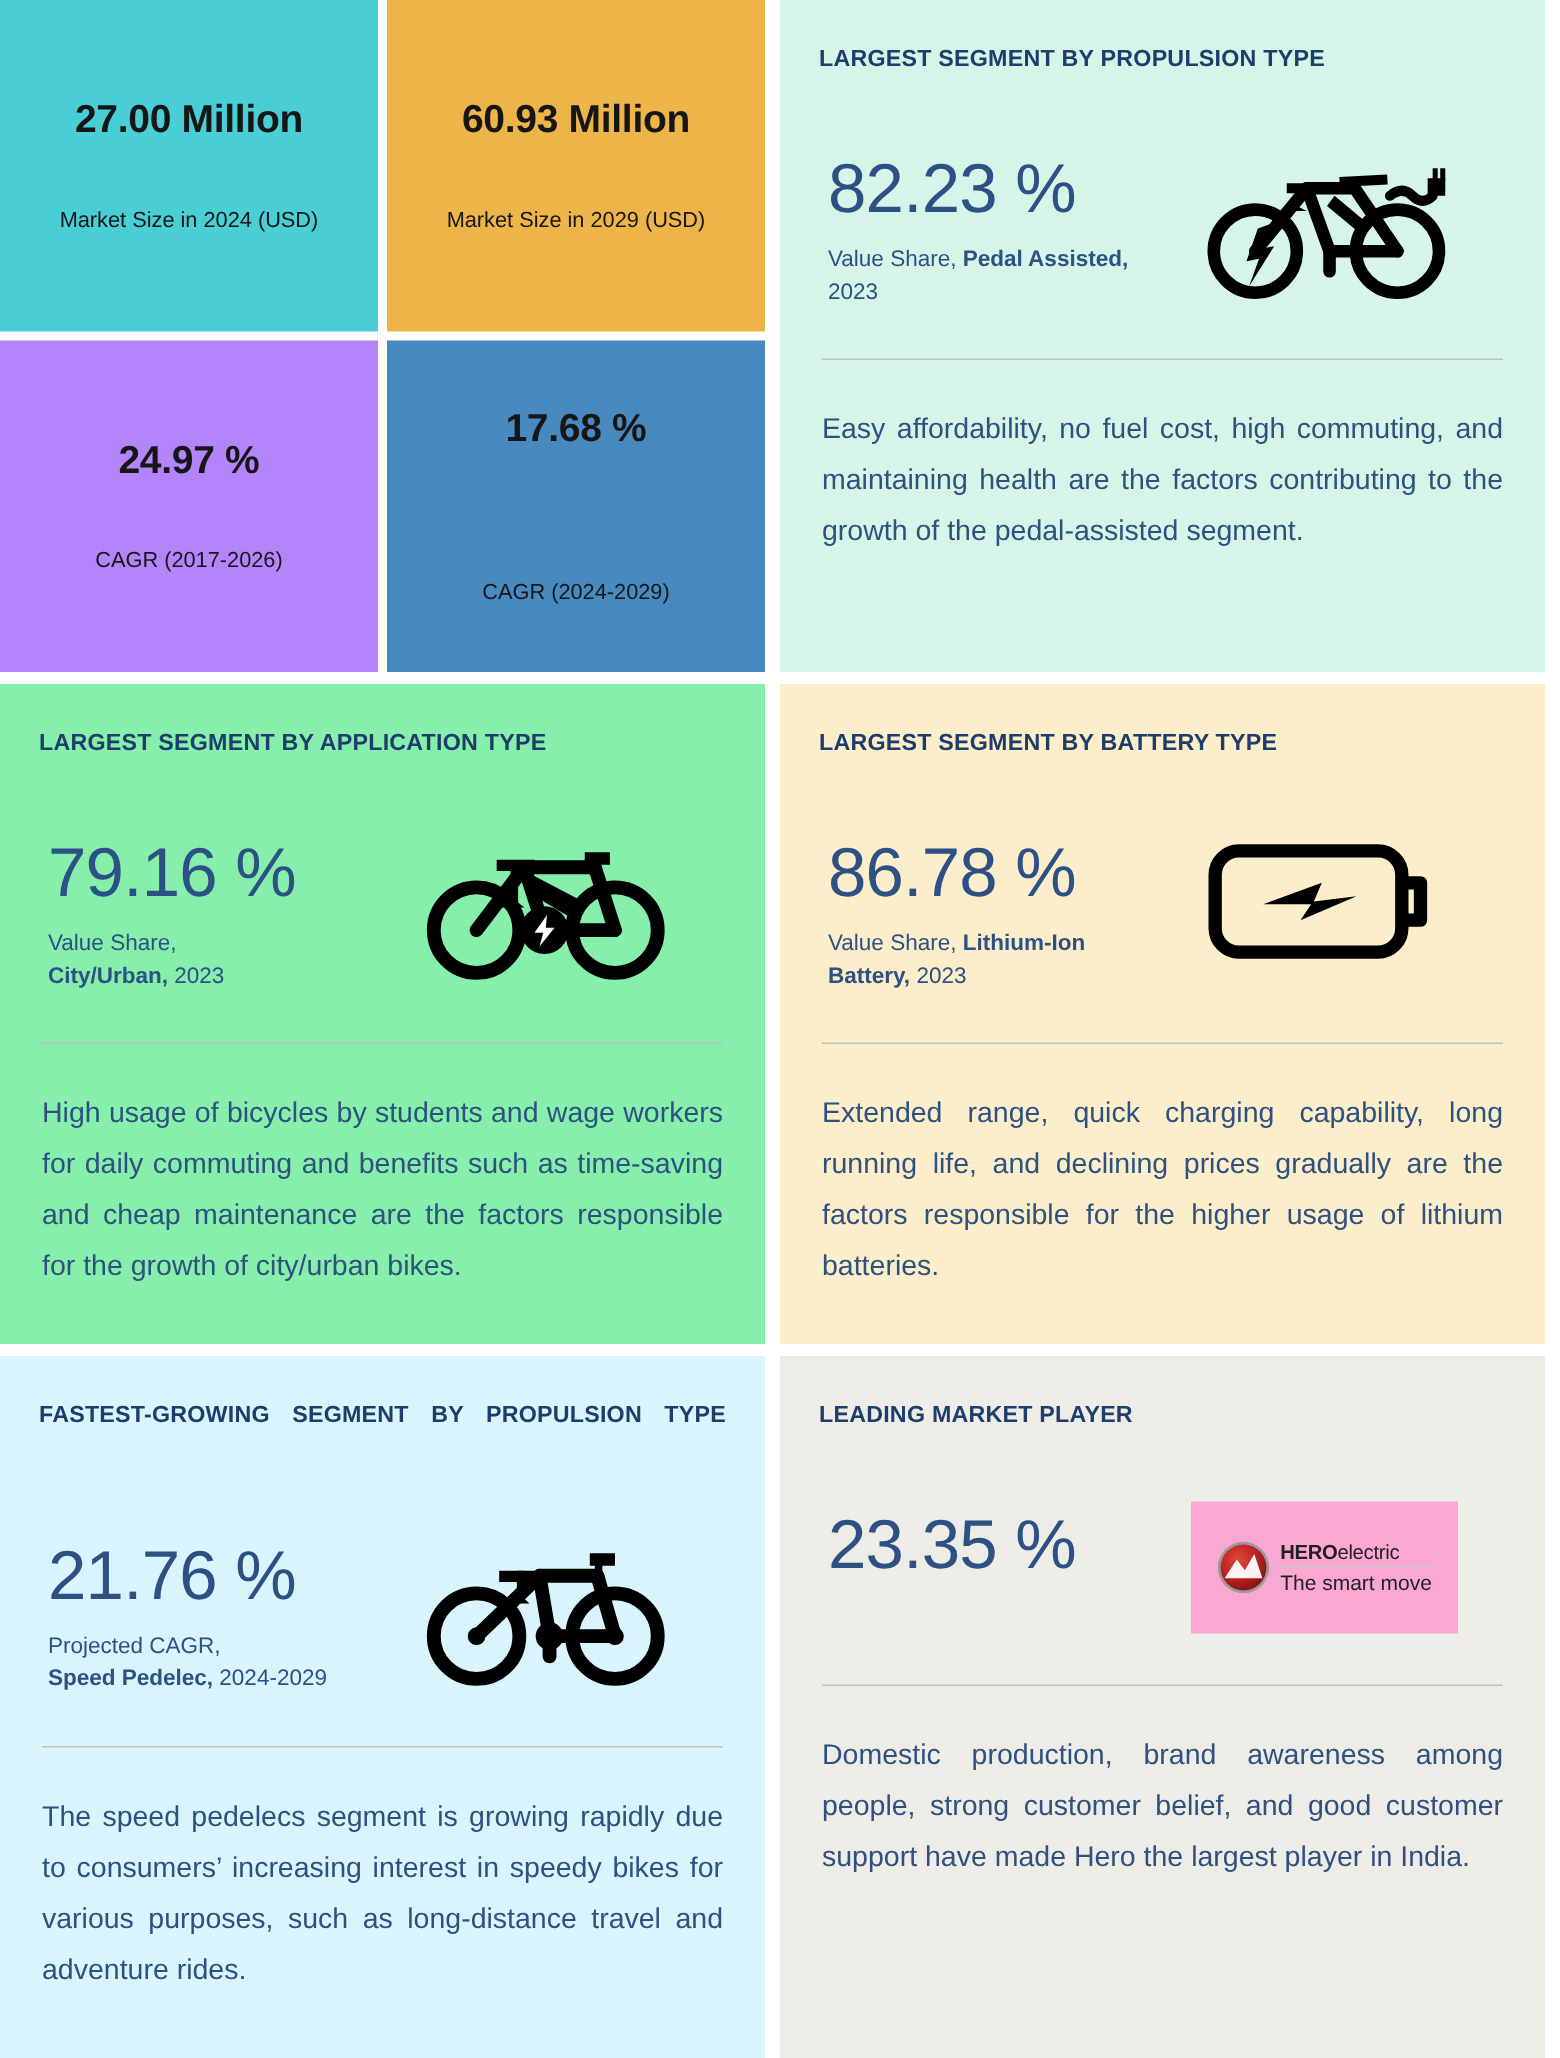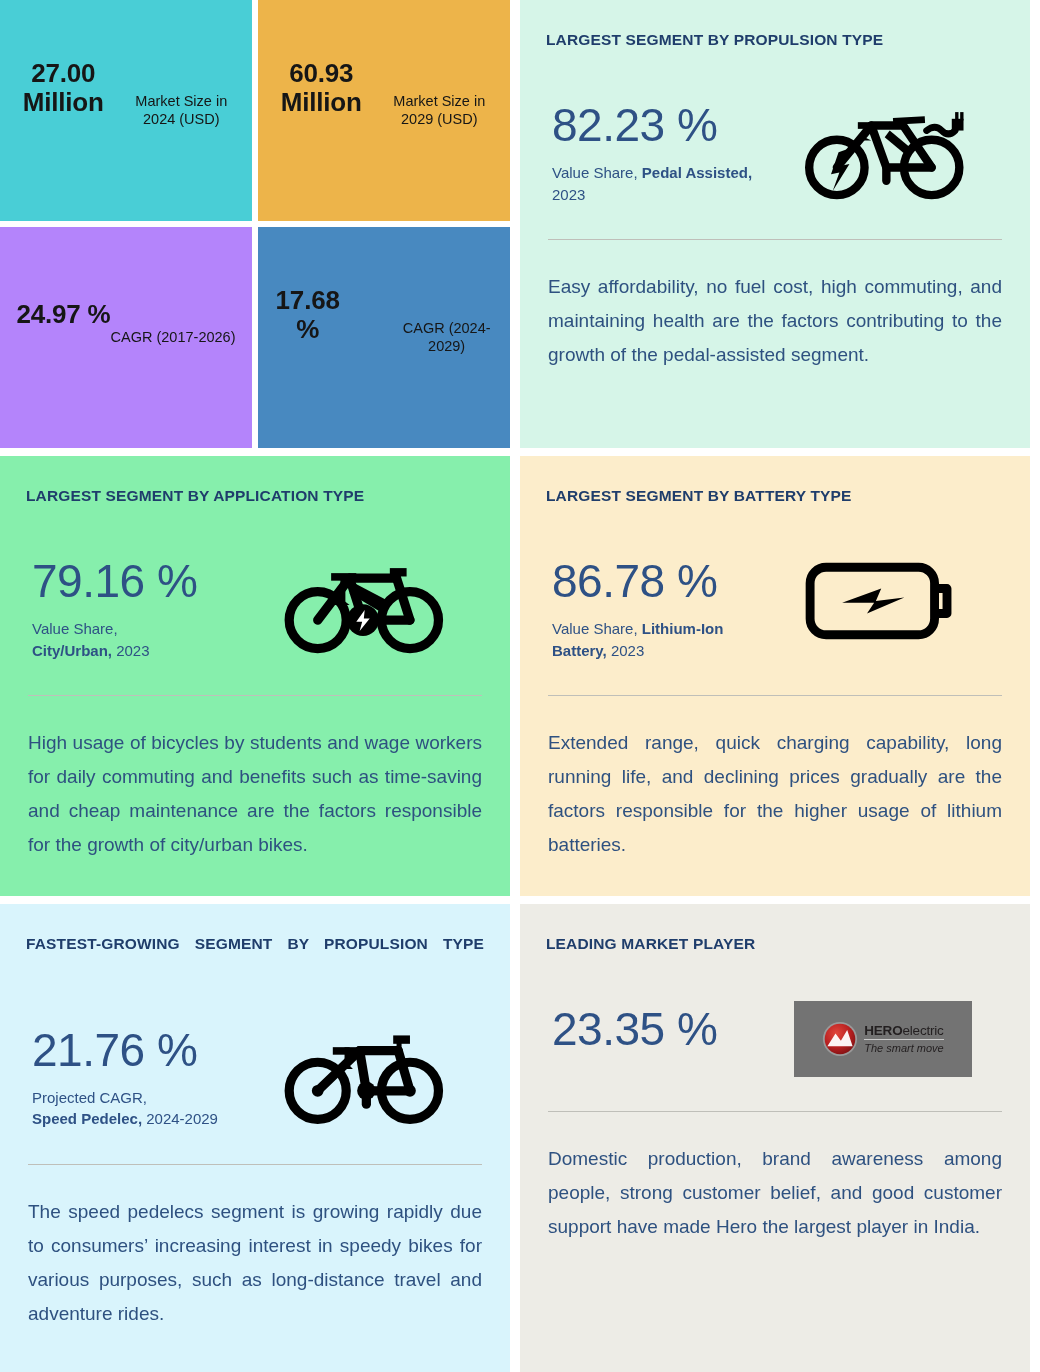--- a/index.html
+++ b/index.html
@@ -33,21 +33,21 @@
   
   .stat-grid {
     grid-column: 1;
     grid-row: 1;
     display: grid;
     grid-template-columns: 1fr 6px 1fr;
     grid-template-rows: 1fr 6px 1fr;
   }
   .stat-tile {
     display: flex;
-    flex-direction: row;
+    flex-direction: column;
     align-items: center;
     justify-content: center;
     padding: 10px 8px;
     box-sizing: border-box;
   }
   .stat-tile .big {
     font-size: 26px;
     font-weight: bold;
     color: #161616;
     letter-spacing: -0.2px;
@@ -142,34 +142,34 @@
     font-size: 19px;
     color: #2E5180;
     line-height: 1.78;
     text-align: justify;
     text-justify: inter-word;
     margin-top: 14px;
     padding: 0 2px;
   }
 
   .logo-box {
-    background: #737373;
+    background: #f9a8d4;
     width: 178px;
-    height: 76px;
+    height: 88px;
     display: flex;
     align-items: center;
     justify-content: center;
   }
   .logo-inner { display: flex; align-items: center; gap: 6px; }
   .logo-text { display: flex; flex-direction: column; line-height: 1; }
   .logo-word { font-size: 13.5px; letter-spacing: -0.2px; color: #231f20; white-space: nowrap; }
   .logo-word .hero { font-weight: bold; }
   .logo-word .elec { font-weight: normal; }
   .logo-rule { height: 1px; background: #c9c9c9; margin: 2px 0 3px 0; }
-  .logo-tag { font-size: 11px; color: #231f20; text-align: center; white-space: nowrap; font-style: italic; }
+  .logo-tag { font-size: 14px; color: #231f20; text-align: center; white-space: nowrap; }
 </style>
 </head>
 <body>
 
 <div class="sheet">
   <div class="grid">
 
     <div class="stat-grid">
 
       <div class="stat-tile tile-a" style="background:#49CED6">

